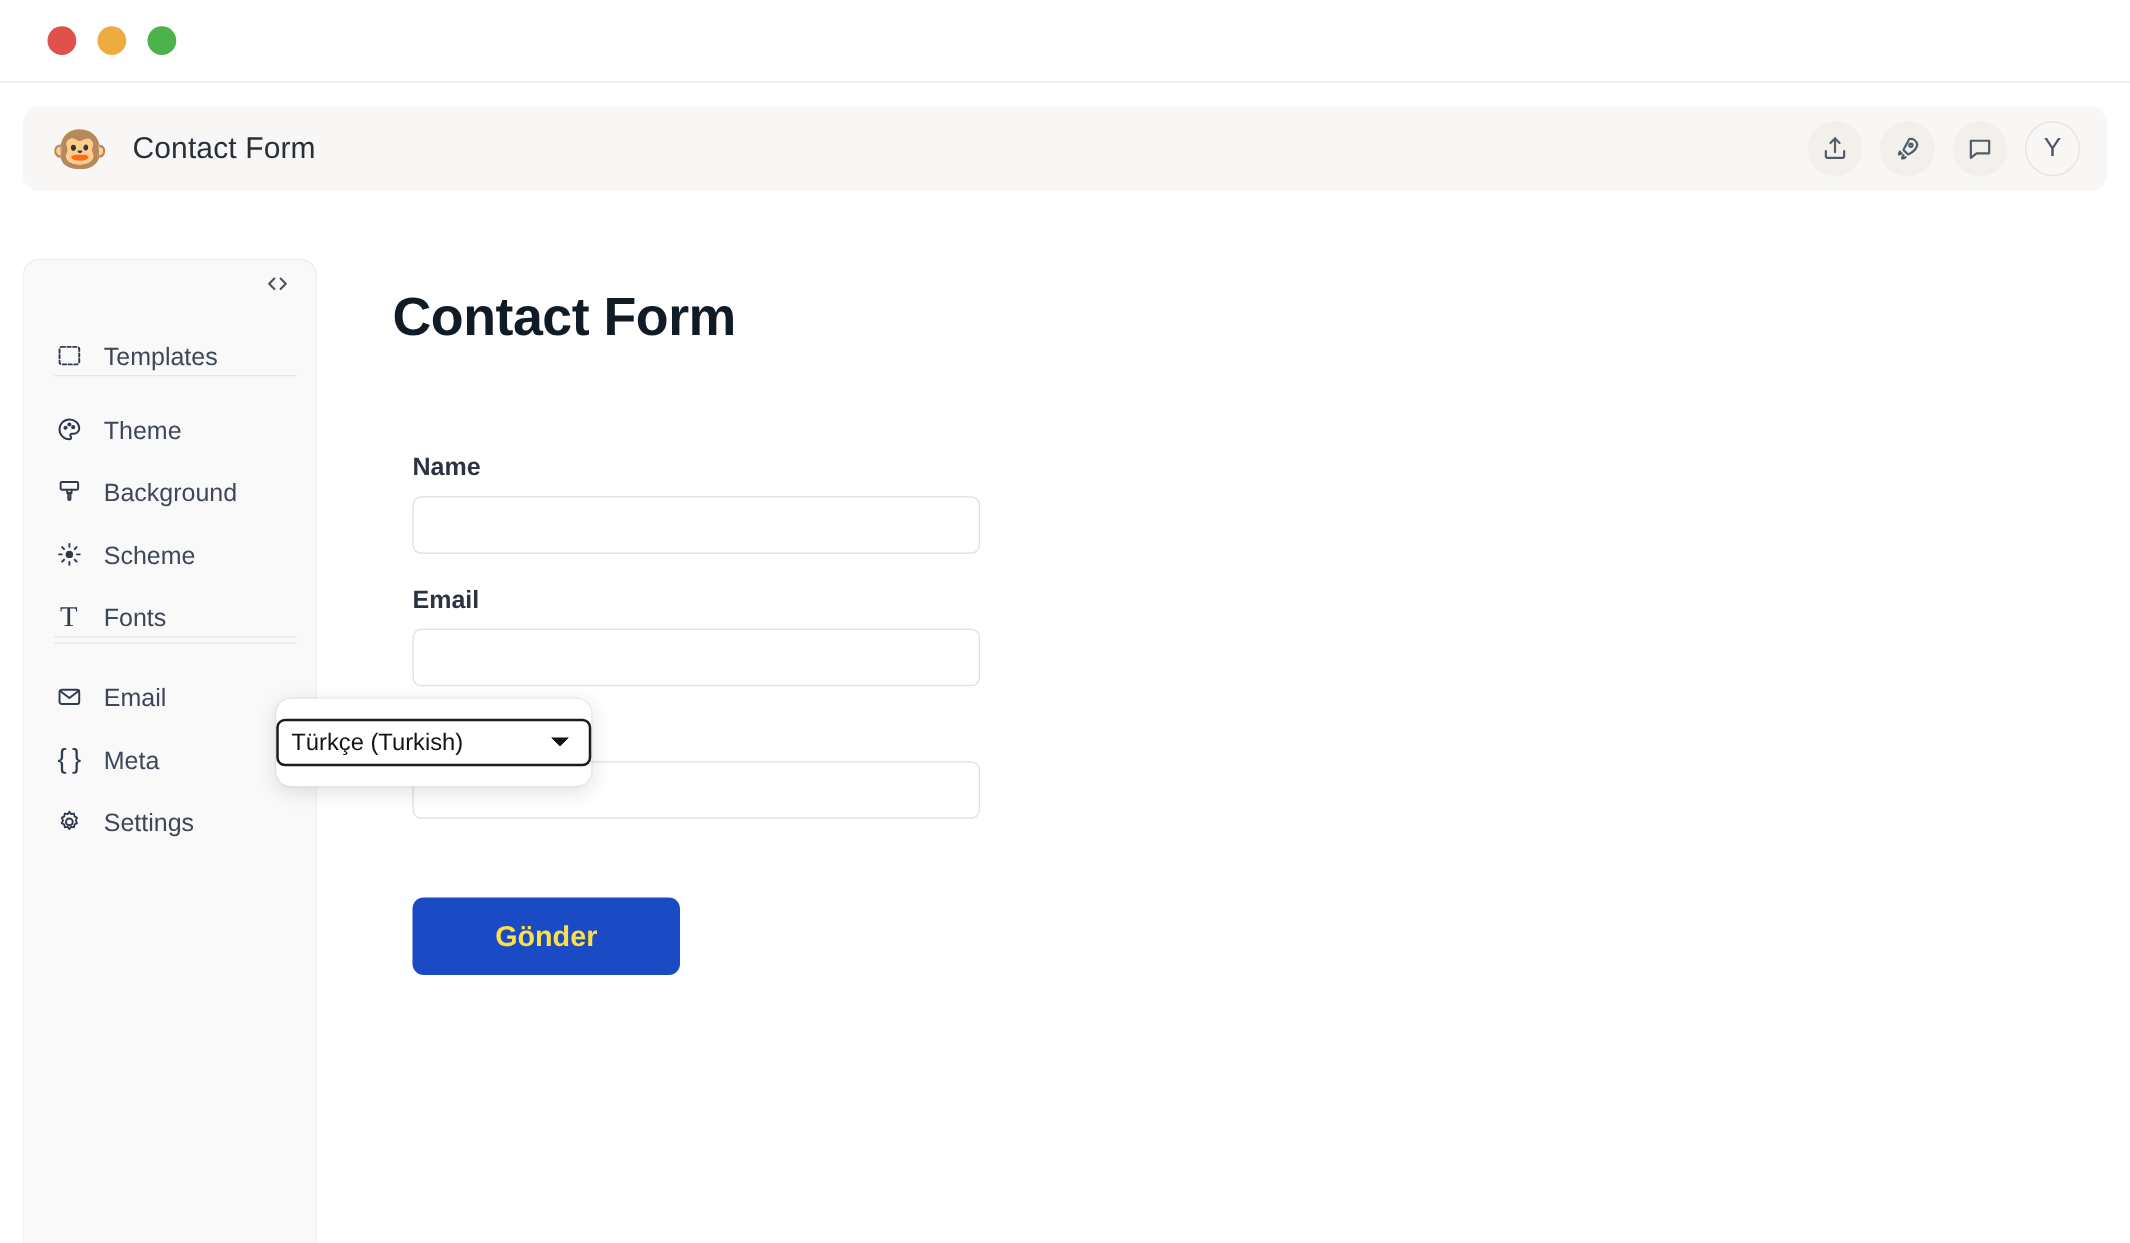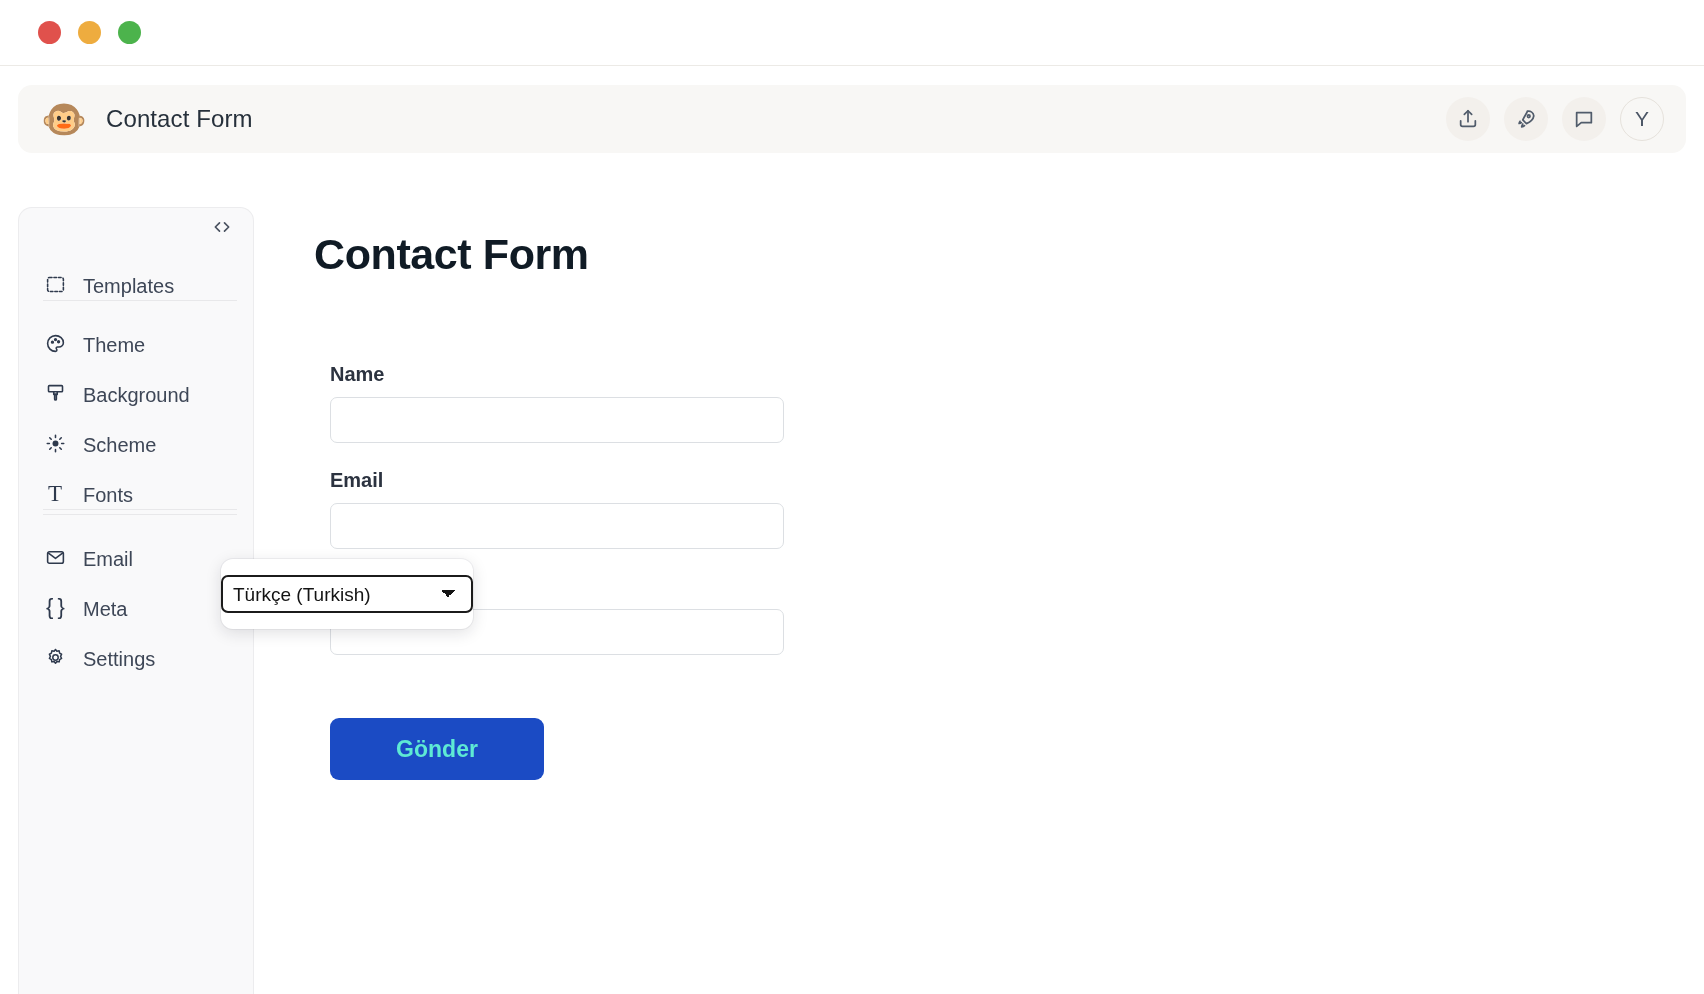--- a/index.html
+++ b/index.html
@@ -198,21 +198,21 @@
     padding: 0 14px;
     color: #222;
     outline: none;
     font-family: "Liberation Sans", sans-serif;
   }
   .submit-btn {
     margin-top: 37px;
     width: 214px;
     height: 62px;
     background: #1b4bc4;
-    color: #5eead4;
+    color: #fde047;
     border: none;
     border-radius: 9px;
     font-size: 23px;
     font-weight: bold;
     cursor: pointer;
     font-family: "Liberation Sans", sans-serif;
   }
 
   
   .lang-popover {

